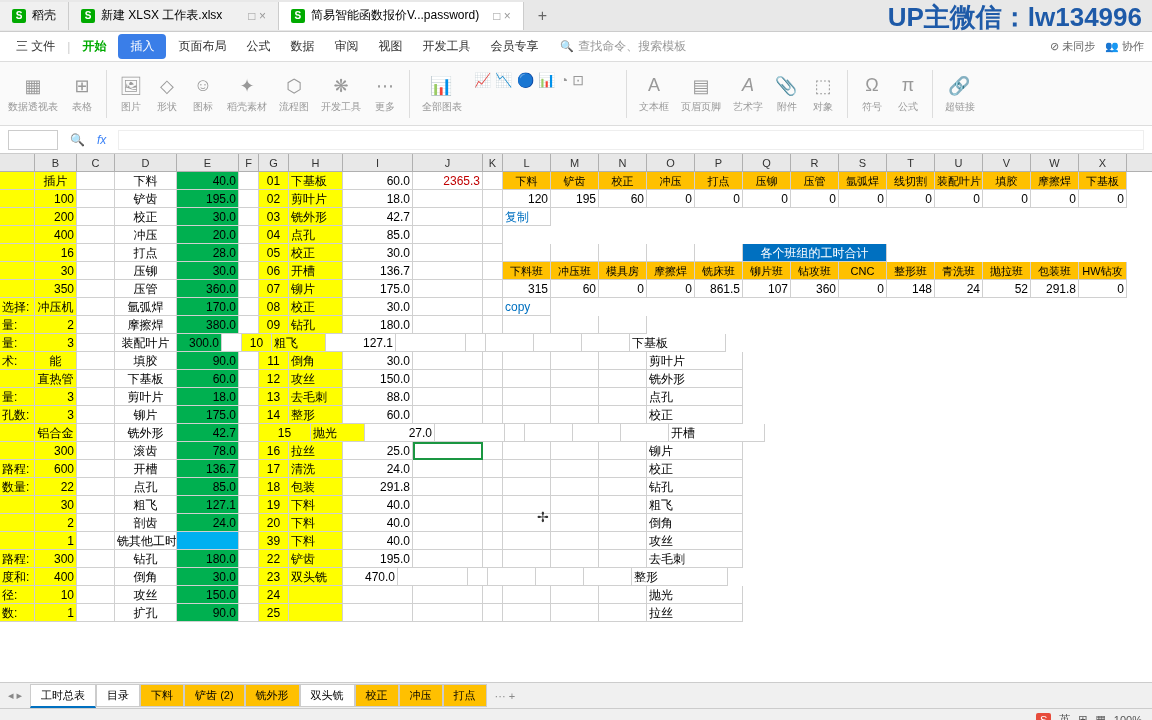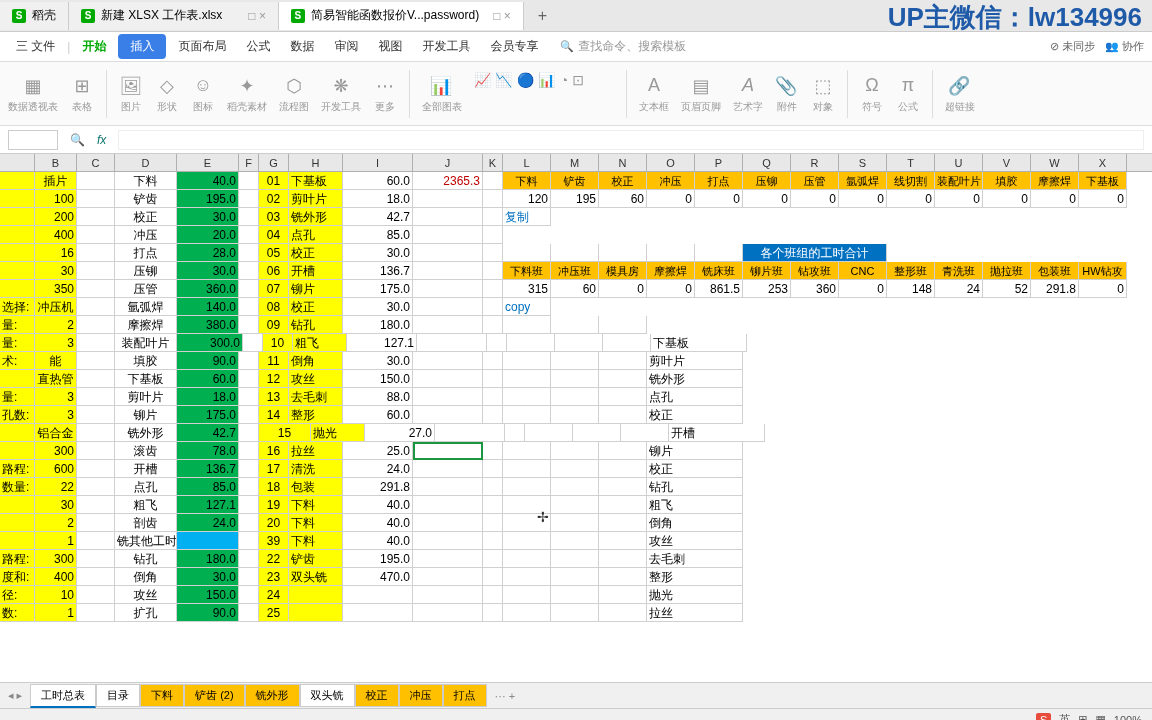--- a/index.html
+++ b/index.html
@@ -16,21 +16,21 @@
 .menu-btn.active { background: #3a7ee8; color: #fff; border-radius: 4px; padding: 4px 12px; }
 .search-box { margin-left: 10px; display: flex; align-items: center; gap: 4px; color: #999; }
 .search-box::before { content: "🔍"; font-size: 11px; }
 .right-tools { margin-left: auto; display: flex; gap: 10px; color: #666; font-size: 11px; }
 .ribbon { height: 64px; background: #fafafa; border-bottom: 1px solid #ddd; display: flex; align-items: center; padding: 4px 8px; gap: 12px; color: #999; }
 .ribbon-item { display: flex; flex-direction: column; align-items: center; gap: 2px; font-size: 10px; }
 .ribbon-icon { width: 24px; height: 24px; display: flex; align-items: center; justify-content: center; font-size: 18px; }
 .ribbon-sep { width: 1px; height: 48px; background: #ddd; }
 .formula-bar { height: 28px; background: #fff; border-bottom: 1px solid #ccc; display: flex; align-items: center; padding: 0 8px; gap: 12px; }
 .name-box { width: 50px; height: 20px; border: 1px solid #ccc; }
-.fx-label { color: #0f766e; font-style: italic; }
+.fx-label { color: #3b82f6; font-style: italic; }
 .sheet-area { position: relative; background: #fff; height: 528px; overflow: hidden; }
 .col-headers { display: flex; height: 18px; background: #e8e8e8; border-bottom: 1px solid #b0b0b0; }
 .col-h { border-right: 1px solid #b0b0b0; text-align: center; font-size: 11px; color: #333; line-height: 18px; }
 .grid { position: relative; }
 .row { display: flex; height: 18px; }
 .cell { border-right: 1px solid #d0d0d0; border-bottom: 1px solid #d0d0d0; font-size: 12px; line-height: 18px; padding: 0 2px; white-space: nowrap; overflow: hidden; }
 .c-blue { background: #0070c0; color: #fff; text-align: center; }
 .c-yellow { background: #ffff00; text-align: right; }
 .c-yellow-l { background: #ffff00; text-align: left; }
 .c-yellow-c { background: #ffff00; text-align: center; }
@@ -348,35 +348,35 @@
         <div class="cell c-yellow-c" style="width: 30px;">07</div>
         <div class="cell c-yellow-l" style="width: 54px;">铆片</div>
         <div class="cell c-r" style="width: 70px;">175.0</div>
         <div class="cell " style="width: 70px;"></div>
         <div class="cell " style="width: 20px;"></div>
         <div class="cell c-r" style="width: 48px;">315</div>
         <div class="cell c-r" style="width: 48px;">60</div>
         <div class="cell c-r" style="width: 48px;">0</div>
         <div class="cell c-r" style="width: 48px;">0</div>
         <div class="cell c-r" style="width: 48px;">861.5</div>
-        <div class="cell c-r" style="width: 48px;">253</div>
+        <div class="cell c-r" style="width: 48px;">107</div>
         <div class="cell c-r" style="width: 48px;">360</div>
         <div class="cell c-r" style="width: 48px;">0</div>
         <div class="cell c-r" style="width: 48px;">148</div>
         <div class="cell c-r" style="width: 48px;">24</div>
         <div class="cell c-r" style="width: 48px;">52</div>
         <div class="cell c-r" style="width: 48px;">291.8</div>
         <div class="cell c-r" style="width: 48px;">0</div>
       </div>
       <div class="row">
         <div class="cell c-yellow-l" style="width: 35px;">选择:</div>
         <div class="cell c-yellow-c" style="width: 42px;">冲压机</div>
         <div class="cell " style="width: 38px;"></div>
         <div class="cell c-c" style="width: 62px;">氩弧焊</div>
-        <div class="cell c-green" style="width: 62px;">140.0</div>
+        <div class="cell c-green" style="width: 62px;">170.0</div>
         <div class="cell " style="width: 20px;"></div>
         <div class="cell c-yellow-c" style="width: 30px;">08</div>
         <div class="cell c-yellow-l" style="width: 54px;">校正</div>
         <div class="cell c-r" style="width: 70px;">30.0</div>
         <div class="cell " style="width: 70px;"></div>
         <div class="cell " style="width: 20px;"></div>
         <div class="cell c-dblue" style="width: 48px;">copy</div>
       </div>
       <div class="row">
         <div class="cell c-yellow-l" style="width: 35px;">量:</div>
@@ -392,21 +392,21 @@
         <div class="cell " style="width: 20px;"></div>
         <div class="cell " style="width: 48px;"></div>
         <div class="cell " style="width: 48px;"></div>
         <div class="cell " style="width: 48px;"></div>
       </div>
       <div class="row">
         <div class="cell c-yellow-l" style="width: 35px;">量:</div>
         <div class="cell c-yellow" style="width: 42px;">3</div>
         <div class="cell " style="width: 38px;"></div>
         <div class="cell c-c" style="width: 62px;">装配叶片</div>
-        <div class="cell c-green" style="width: 66px;">300.0</div>
+        <div class="cell c-green" style="width: 45px;">300.0</div>
         <div class="cell " style="width: 20px;"></div>
         <div class="cell c-yellow-c" style="width: 30px;">10</div>
         <div class="cell c-yellow-l" style="width: 54px;">粗飞</div>
         <div class="cell c-r" style="width: 70px;">127.1</div>
         <div class="cell " style="width: 70px;"></div>
         <div class="cell " style="width: 20px;"></div>
         <div class="cell " style="width: 48px;"></div>
         <div class="cell " style="width: 48px;"></div>
         <div class="cell " style="width: 48px;"></div>
         <div class="cell " style="width: 96px;">下基板</div>
@@ -617,21 +617,21 @@
       </div>
       <div class="row">
         <div class="cell c-yellow-l" style="width: 35px;">度和:</div>
         <div class="cell c-yellow" style="width: 42px;">400</div>
         <div class="cell " style="width: 38px;"></div>
         <div class="cell c-c" style="width: 62px;">倒角</div>
         <div class="cell c-green" style="width: 62px;">30.0</div>
         <div class="cell " style="width: 20px;"></div>
         <div class="cell c-yellow-c" style="width: 30px;">23</div>
         <div class="cell c-yellow-l" style="width: 54px;">双头铣</div>
-        <div class="cell c-r" style="width: 70px;">470.0</div>
+        <div class="cell c-r" style="width: 55px;">470.0</div>
         <div class="cell " style="width: 70px;"></div>
         <div class="cell " style="width: 20px;"></div>
         <div class="cell " style="width: 48px;"></div>
         <div class="cell " style="width: 48px;"></div>
         <div class="cell " style="width: 48px;"></div>
         <div class="cell " style="width: 96px;">整形</div>
       </div>
       <div class="row">
         <div class="cell c-yellow-l" style="width: 35px;">径:</div>
         <div class="cell c-yellow" style="width: 42px;">10</div>

